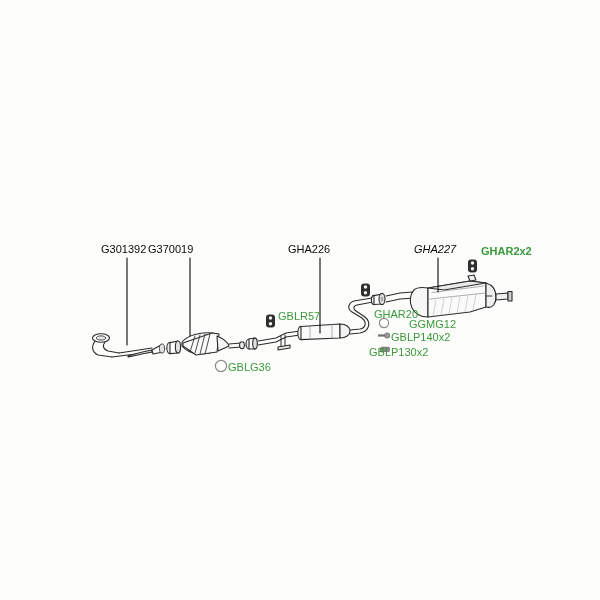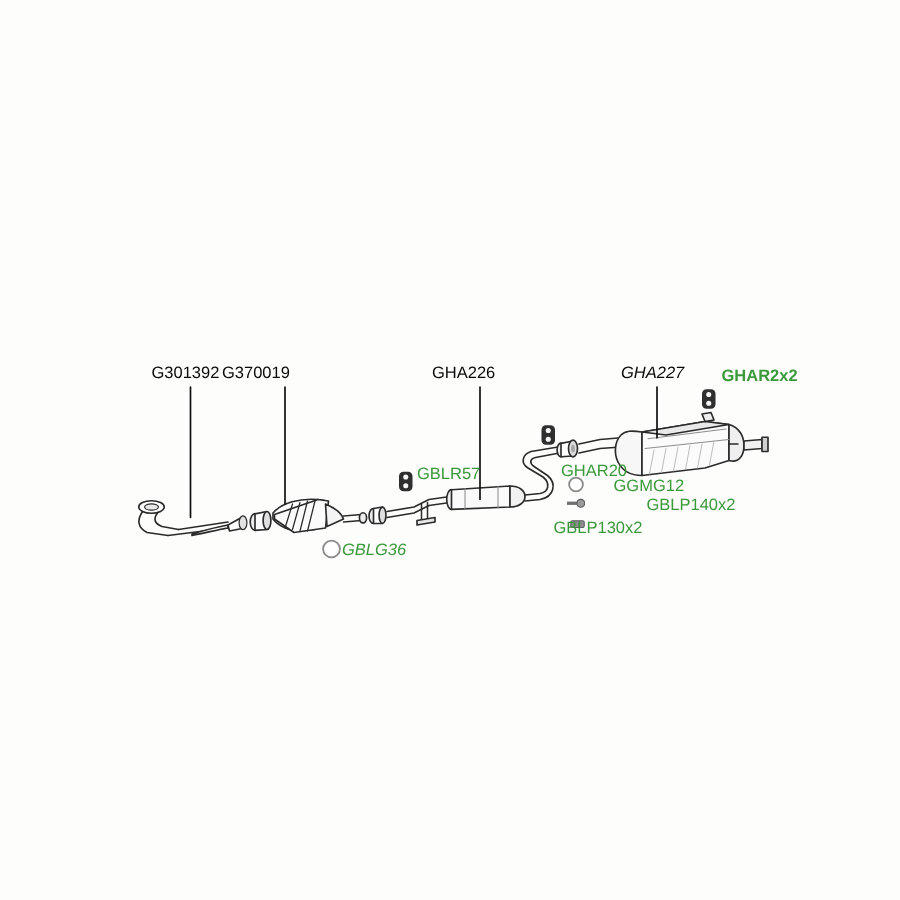--- a/index.html
+++ b/index.html
@@ -172,27 +172,27 @@
 
   <svg class="ic" style="left:378px;top:317px;" width="12" height="12" viewBox="0 0 12 12">
     <circle cx="6" cy="6" r="4.6" fill="#ffffff" stroke="#8a8a8a" stroke-width="1.2"></circle>
   </svg>
   <div class="lbl green" style="left:409px;top:318px;">GGMG12</div>
 
   <svg class="ic" style="left:378px;top:331px;" width="12" height="9" viewBox="0 0 12 9">
     <rect x="0" y="3.4" width="7.5" height="2.2" fill="#6f6f6f"></rect>
     <circle cx="9.2" cy="4.5" r="2.6" fill="#9a9a9a" stroke="#5c5c5c" stroke-width="0.7"></circle>
   </svg>
-  <div class="lbl green" style="left:391px;top:331px;margin-left:40px;">GBLP140x2</div>
+  <div class="lbl green" style="left:391px;top:331px;">GBLP140x2</div>
 
   <svg class="ic" style="left:380px;top:346px;" width="10" height="7" viewBox="0 0 10 7">
     <rect x="0.5" y="1.2" width="9" height="4.4" rx="1" fill="#8e8e8e" stroke="#5c5c5c" stroke-width="0.7"></rect>
     <line x1="3" y1="1.6" x2="3" y2="5.2" stroke="#5c5c5c" stroke-width="0.6"></line>
     <line x1="6" y1="1.6" x2="6" y2="5.2" stroke="#5c5c5c" stroke-width="0.6"></line>
   </svg>
   <div class="lbl green" style="left:369px;top:346px;">GBLP130x2</div>
 
   <svg class="ic" style="left:214px;top:359px;" width="14" height="14" viewBox="0 0 14 14">
     <circle cx="7" cy="7" r="5.6" fill="#ffffff" stroke="#8a8a8a" stroke-width="1.2"></circle>
   </svg>
-  <div class="lbl green" style="left:228px;top:361px;font-style:italic;">GBLG36</div>
+  <div class="lbl green" style="left:228px;top:361px;">GBLG36</div>
 
 </div>
 
 </body></html>

